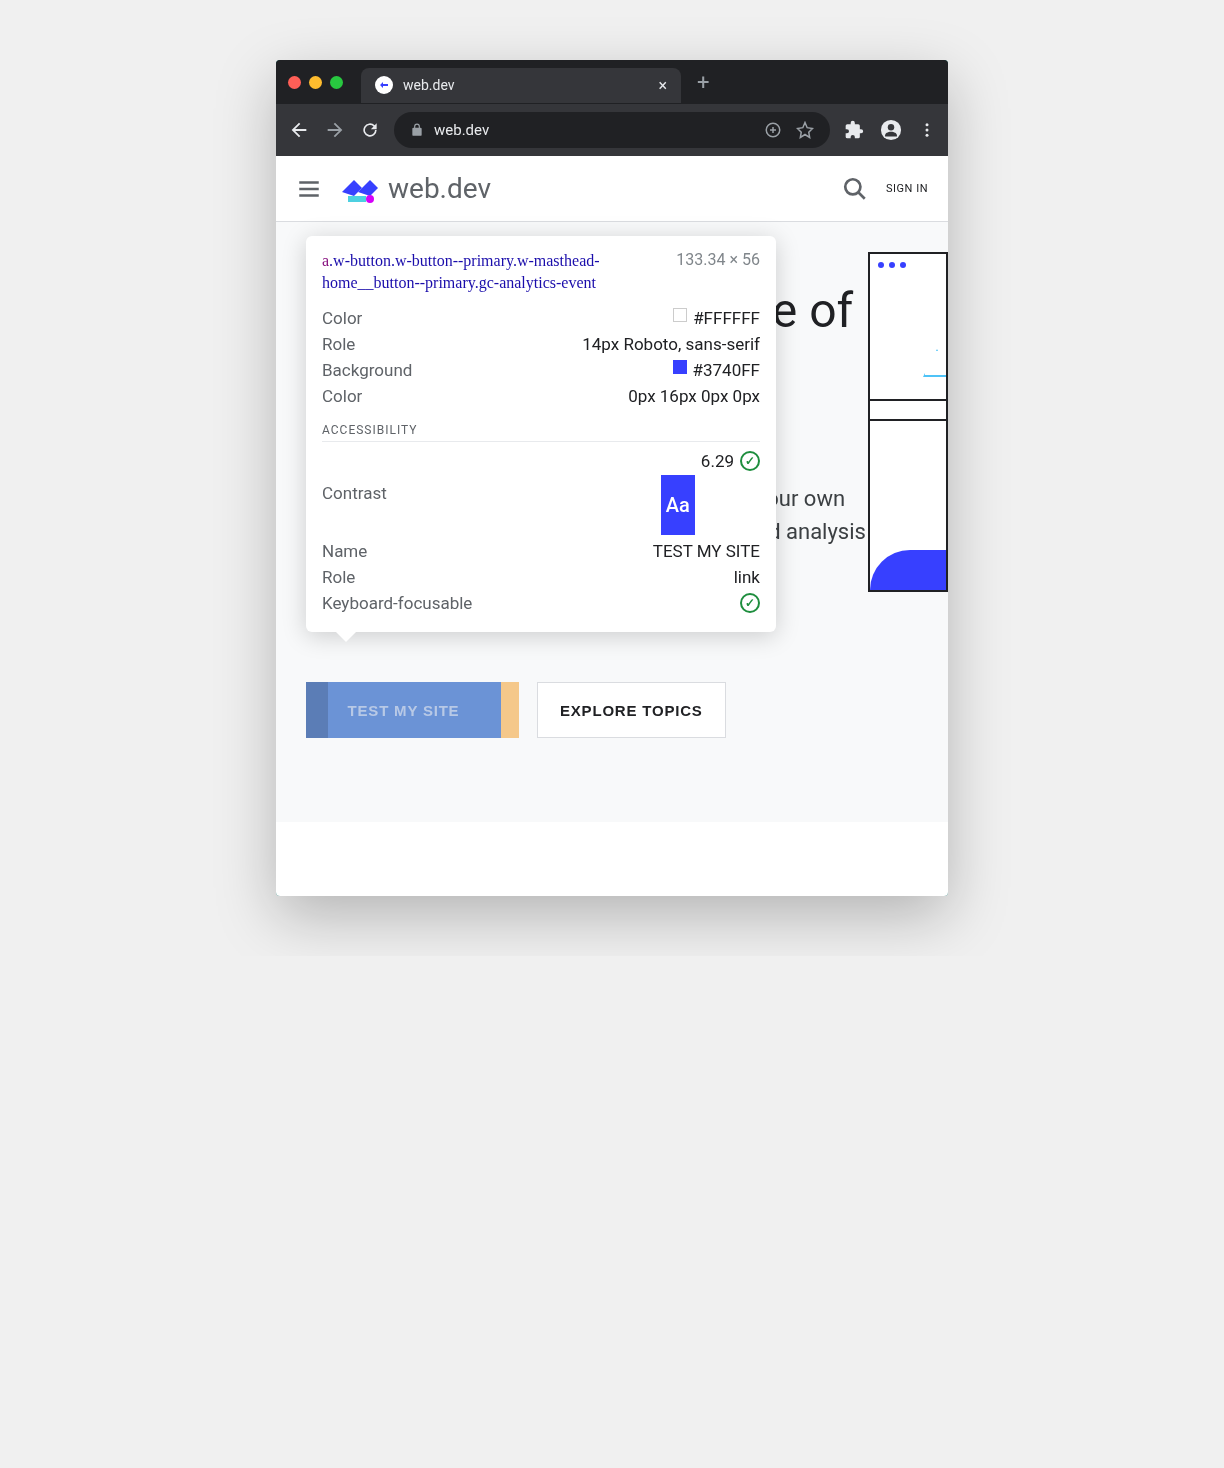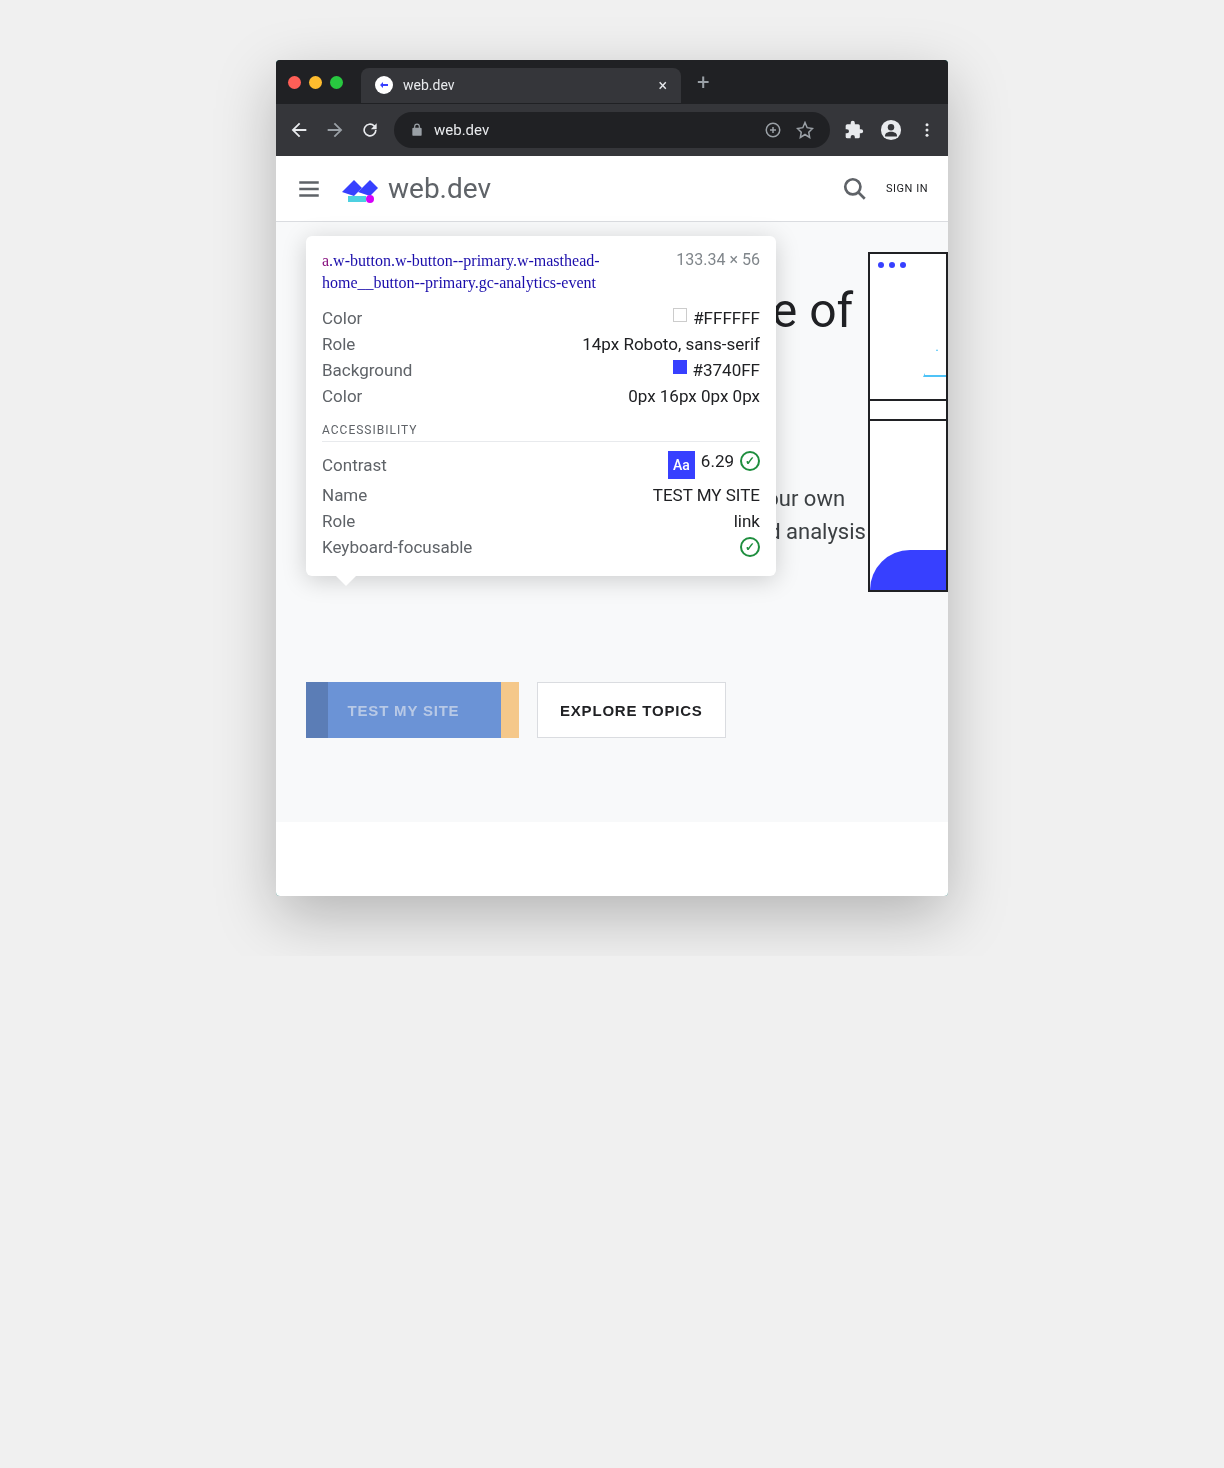--- a/index.html
+++ b/index.html
@@ -225,23 +225,24 @@
   font-weight: 400;
   letter-spacing: 1px;
   color: #5f6368;
   margin: 14px 0 6px;
   padding-bottom: 4px;
   border-bottom: 1px solid #e8eaed;
 }
 .aa-badge {
   background: #3740ff;
   color: #fff;
-  padding: 6px 5px;
-  font-size: 14px;
+  padding: 18px 5px;
+  font-size: 20px;
   font-weight: 500;
+  margin-top: 24px;
 }
 .check {
   width: 20px; height: 20px; border: 2px solid #1e8e3e; border-radius: 50%;
   display: inline-flex; align-items: center; justify-content: center;
   color: #1e8e3e; font-size: 12px; font-weight: bold;
 }
 svg { display: block; }
 </style>
 </head>
 <body>

